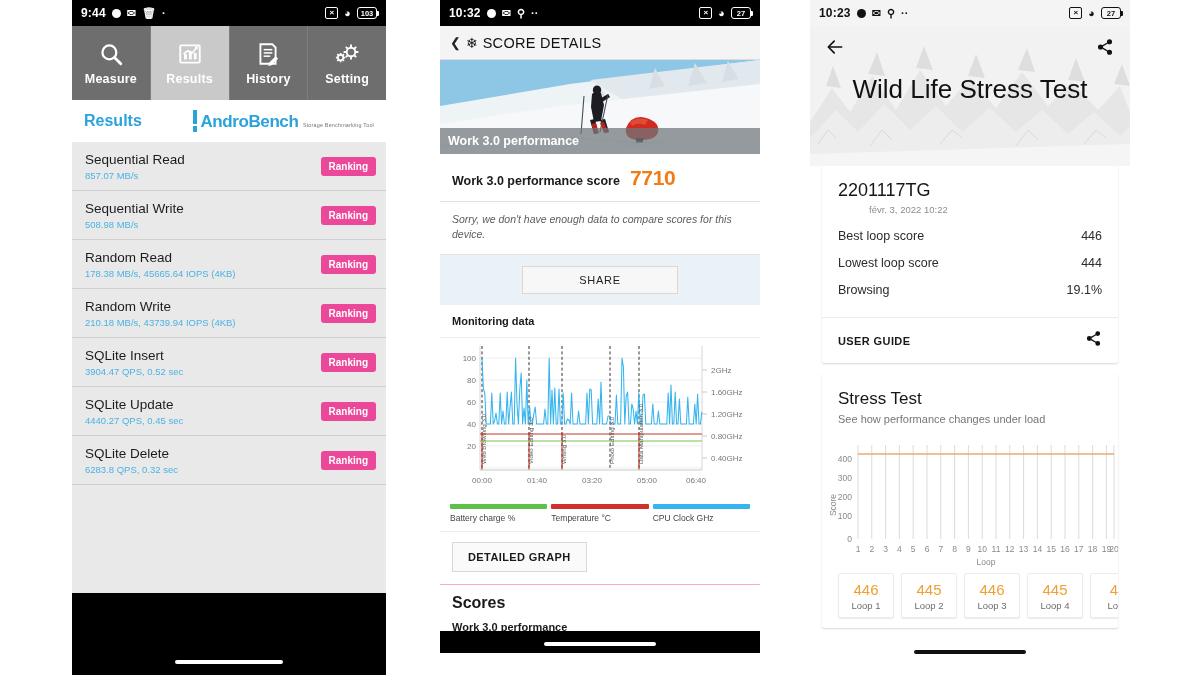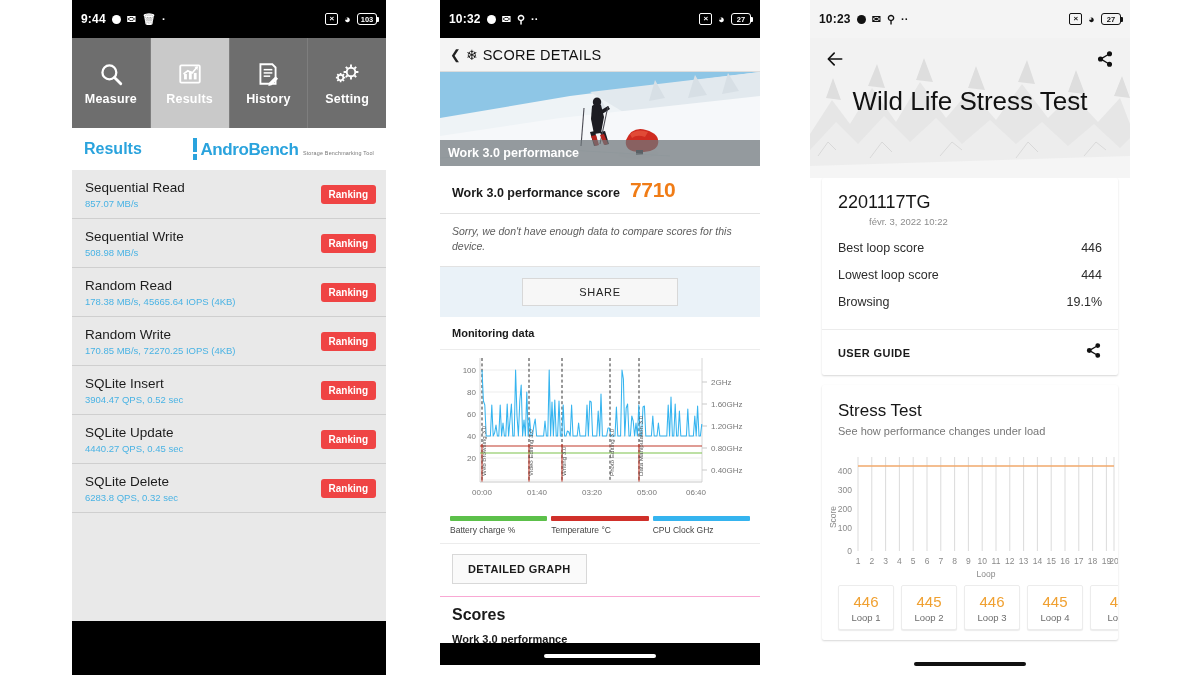--- a/index.html
+++ b/index.html
@@ -8,38 +8,38 @@
 
   .stage { position:relative; width:1200px; height:675px; background:#fff; }
 
   
   .phone { position:absolute; top:0; height:675px; overflow:hidden; background:#fff; }
   .phone-1 { left:72px; width:314px; }
   .phone-2 { left:440px; width:320px; }
   .phone-3 { left:810px; width:320px; }
 
   
-  .statusbar { height:38px; display:flex; align-items:center; justify-content:space-between;
+  .statusbar { height:26px; display:flex; align-items:center; justify-content:space-between;
                padding:0 9px; font-size:11.5px; font-weight:bold; }
   .sb-dark { background:#000; color:#fff; }
   .sb-light { background:#f4f4f4; color:#111; }
   .sb-left { display:flex; align-items:center; gap:6px; }
   .sb-right { display:flex; align-items:center; gap:6px; }
   .sb-time { font-size:12px; letter-spacing:.2px; }
   .dot-ic { width:9px; height:9px; border-radius:50%; background:currentColor; display:inline-block; }
   .ic { display:inline-block; line-height:1; font-size:11px; }
   .batt { border:1.4px solid currentColor; border-radius:3px; padding:0 2px 0 2px; font-size:7.5px;
           line-height:11px; height:12px; min-width:20px; text-align:center; position:relative; font-weight:bold;}
   .batt:after{ content:""; position:absolute; right:-3px; top:3px; width:2px; height:5px;
                background:currentColor; border-radius:0 1px 1px 0; }
   .xbox { border:1.4px solid currentColor; border-radius:2px; width:13px; height:12px;
           font-size:8px; line-height:10px; text-align:center; font-weight:bold; }
 
   
-  .ab-tabs { display:flex; height:90px; background:#6e6e6e; }
+  .ab-tabs { display:flex; height:74px; background:#6e6e6e; }
   .ab-tab { flex:1; display:flex; flex-direction:column; align-items:center; justify-content:center;
             color:#fff; gap:5px; border-right:1px solid #7e7e7e; }
   .ab-tab:last-child{ border-right:none; }
   .ab-tab.active { background:#c9c9c9; color:#fff; }
   .ab-tab .lbl { font-size:12.5px; font-weight:bold; letter-spacing:.2px; }
   .ab-tab svg { display:block; }
 
   .ab-header { height:42px; background:#fff; display:flex; align-items:center;
                justify-content:space-between; padding:0 12px; }
   .ab-title { color:#2aa3dd; font-size:16px; font-weight:bold; }
@@ -52,21 +52,21 @@
   .ab-logo-main { font-size:17px; font-weight:bold; color:#3d3d3d; letter-spacing:-.4px; }
   .ab-logo-main span { color:#2aa3dd; }
   .ab-logo-sub { font-size:5.4px; color:#777; letter-spacing:.2px; margin-top:1px; }
 
   .ab-list { background:#e9e9e9; }
   .ab-row { height:49px; border-bottom:1px solid #cfcfcf; display:flex; align-items:center;
             justify-content:space-between; padding:0 10px 0 13px; background:#e9e9e9; }
   .ab-row-txt { display:flex; flex-direction:column; gap:3px; }
   .ab-row-name { font-size:13.5px; color:#1c1c1c; }
   .ab-row-val { font-size:9.5px; color:#4ab3e4; }
-  .ab-rank { background:#ef4444; color:#fff; font-size:10px; font-weight:bold;
+  .ab-rank { background:#ec4899; color:#fff; font-size:10px; font-weight:bold;
              padding:4px 8px; border-radius:3px; }
   .ab-filler { background:#e9e9e9; }
   .ab-navbar { background:#000; height:83px; position:relative; }
   .ab-navbar .pill { position:absolute; left:50%; transform:translateX(-50%); bottom:12px;
                      width:108px; height:4px; border-radius:2px; background:#fff; }
 
   
   .pm-top { height:34px; background:#f4f4f4; display:flex; align-items:center; gap:5px;
             padding:0 10px; border-bottom:1px solid #dcdcdc; }
   .pm-back { font-size:13px; color:#222; }
@@ -245,21 +245,21 @@
       <div class="ab-row">
         <div class="ab-row-txt">
           <span class="ab-row-name">Random Read</span>
           <span class="ab-row-val">178.38 MB/s, 45665.64 IOPS (4KB)</span>
         </div>
         <span class="ab-rank">Ranking</span>
       </div>
       <div class="ab-row">
         <div class="ab-row-txt">
           <span class="ab-row-name">Random Write</span>
-          <span class="ab-row-val">170.85 MB/s, 72270.25 IOPS (4KB)</span>
+          <span class="ab-row-val">210.18 MB/s, 43739.94 IOPS (4KB)</span>
         </div>
         <span class="ab-rank">Ranking</span>
       </div>
       <div class="ab-row">
         <div class="ab-row-txt">
           <span class="ab-row-name">SQLite Insert</span>
           <span class="ab-row-val">3904.47 QPS, 0.52 sec</span>
         </div>
         <span class="ab-rank">Ranking</span>
       </div>

